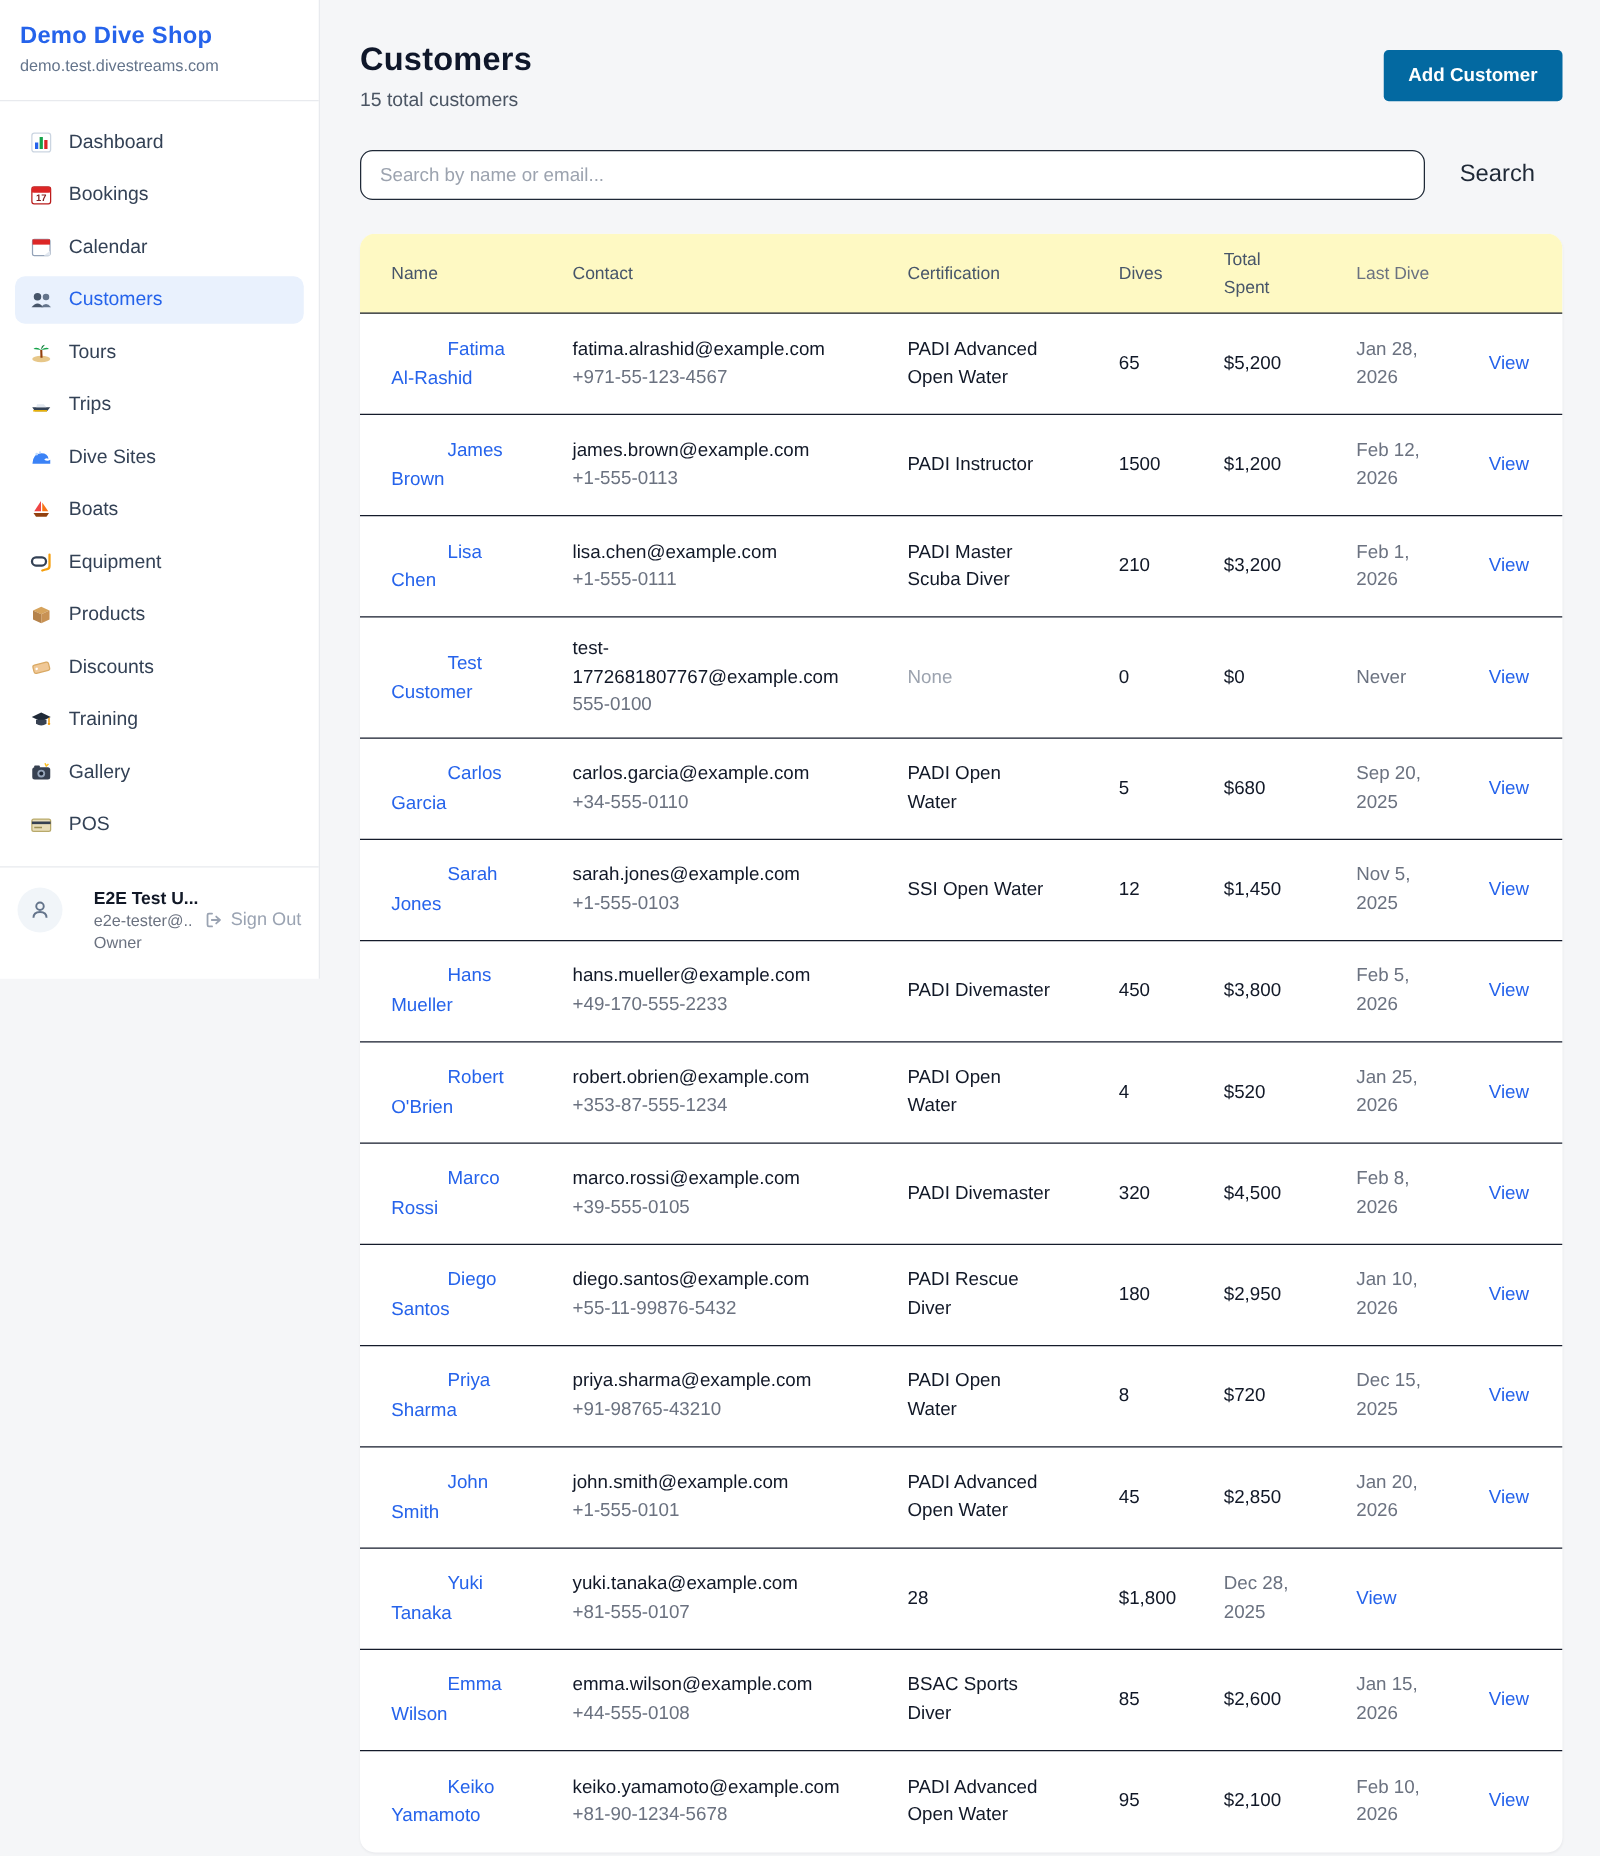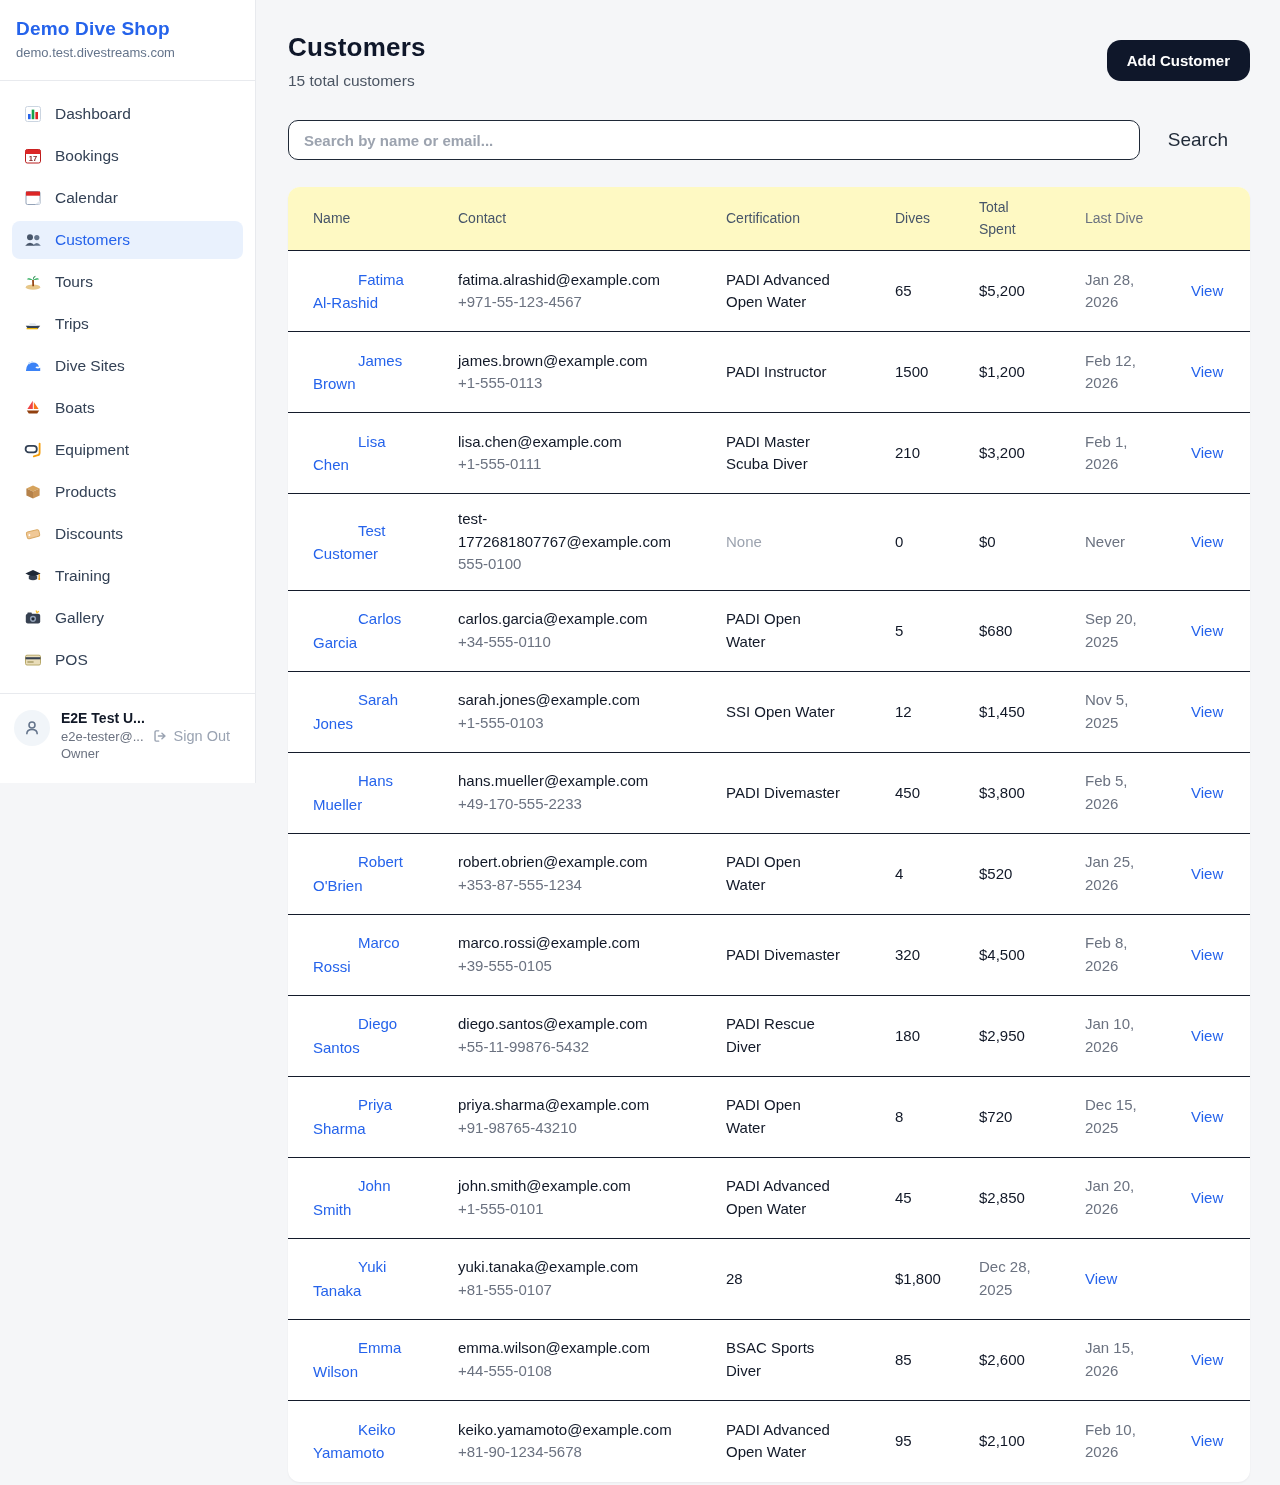--- a/index.html
+++ b/index.html
@@ -11,42 +11,42 @@
   .sidebar { position:absolute; left:0; top:0; width:256px; background:#ffffff; border-right:1px solid #e8eaee; }
   .logo-block { padding:18px 16px 20px 16px; border-bottom:1px solid #e8eaee; }
   .shop-name { font-size:19px; font-weight:bold; color:#2563eb; letter-spacing:.2px; }
   .shop-domain { font-size:13px; color:#64748b; margin-top:5px; }
   .nav { padding:14px 12px 10px 12px; }
   .nav-item { display:flex; align-items:center; gap:13px; padding:10px 12px; margin-bottom:4px;
               border-radius:8px; font-size:15.5px; color:#334155; cursor:pointer; }
   .nav-item.active { background:#e9f1fd; color:#2563eb; }
   .nav-icon { width:18px; height:18px; flex:0 0 18px; display:inline-flex; }
   .nav-icon svg { width:18px; height:18px; }
-  .user-block { border-top:1px solid #e8eaee; padding:16px 14px 22px 14px; display:flex; gap:11px; }
+  .user-block { border-top:1px solid #e8eaee; padding:16px 14px 22px 14px; display:flex; gap:25px; }
   .avatar { width:36px; height:36px; border-radius:50%; background:#f1f5f9; display:flex; align-items:center; justify-content:center; flex:0 0 36px; }
   .user-info { flex:1; min-width:0; }
   .user-name { font-size:14px; font-weight:bold; color:#111827; white-space:nowrap; }
   .user-row { display:flex; align-items:center; gap:8px; margin-top:2px; }
   .user-email { font-size:13px; color:#6b7280; white-space:nowrap; overflow:hidden; flex:0 1 auto; }
   .user-role { font-size:13px; color:#6b7280; margin-top:2px; }
   .signout { display:flex; align-items:center; gap:6px; font-size:14.5px; color:#9aa3b2; cursor:pointer; white-space:nowrap; }
   .signout svg { width:16px; height:16px; }
 
   
   .main { position:absolute; left:288px; top:32px; width:962px; }
   .header-row { display:flex; justify-content:space-between; align-items:flex-start; }
   .page-title { font-size:26px; font-weight:bold; color:#0f172a; letter-spacing:.2px; }
   .page-subtitle { font-size:15.5px; color:#4b5563; margin-top:9px; }
-  .btn-primary { background:#0f172a; color:#ffffff; border:none; border-radius:14px;
+  .btn-primary { background:#0369a1; color:#ffffff; border:none; border-radius:4px;
                  font-size:15px; font-weight:bold; padding:12px 20px; cursor:pointer; margin-top:8px;
                  font-family:"Liberation Sans",sans-serif; }
   .search-row { display:flex; align-items:center; margin-top:30px; }
   .search-input { flex:1; height:40px; border:1.5px solid #1f2937; border-radius:10px; padding:0 15px;
                   font-size:15px; color:#111827; background:#fff; outline:none;
-                  font-family:"Liberation Sans",sans-serif;font-weight:bold; }
+                  font-family:"Liberation Sans",sans-serif; }
   .search-input::placeholder { color:#9ca3af; }
   .search-btn { background:transparent; border:none; font-size:19px; color:#1f2937; cursor:pointer;
                 padding:8px 22px 8px 28px; font-family:"Liberation Sans",sans-serif; }
 
   
   .table-card { margin-top:27px; background:#ffffff; border-radius:12px; overflow:hidden;
                 box-shadow:0 1px 2px rgba(15,23,42,.05); }
   .tgrid { display:grid; grid-template-columns:145px 268px 169px 84px 106px 106px 1fr;
            padding:0 25px; align-items:center; }
   .thead { background:#fef9c3; min-height:62px; border-bottom:1px solid #141b2b; }

